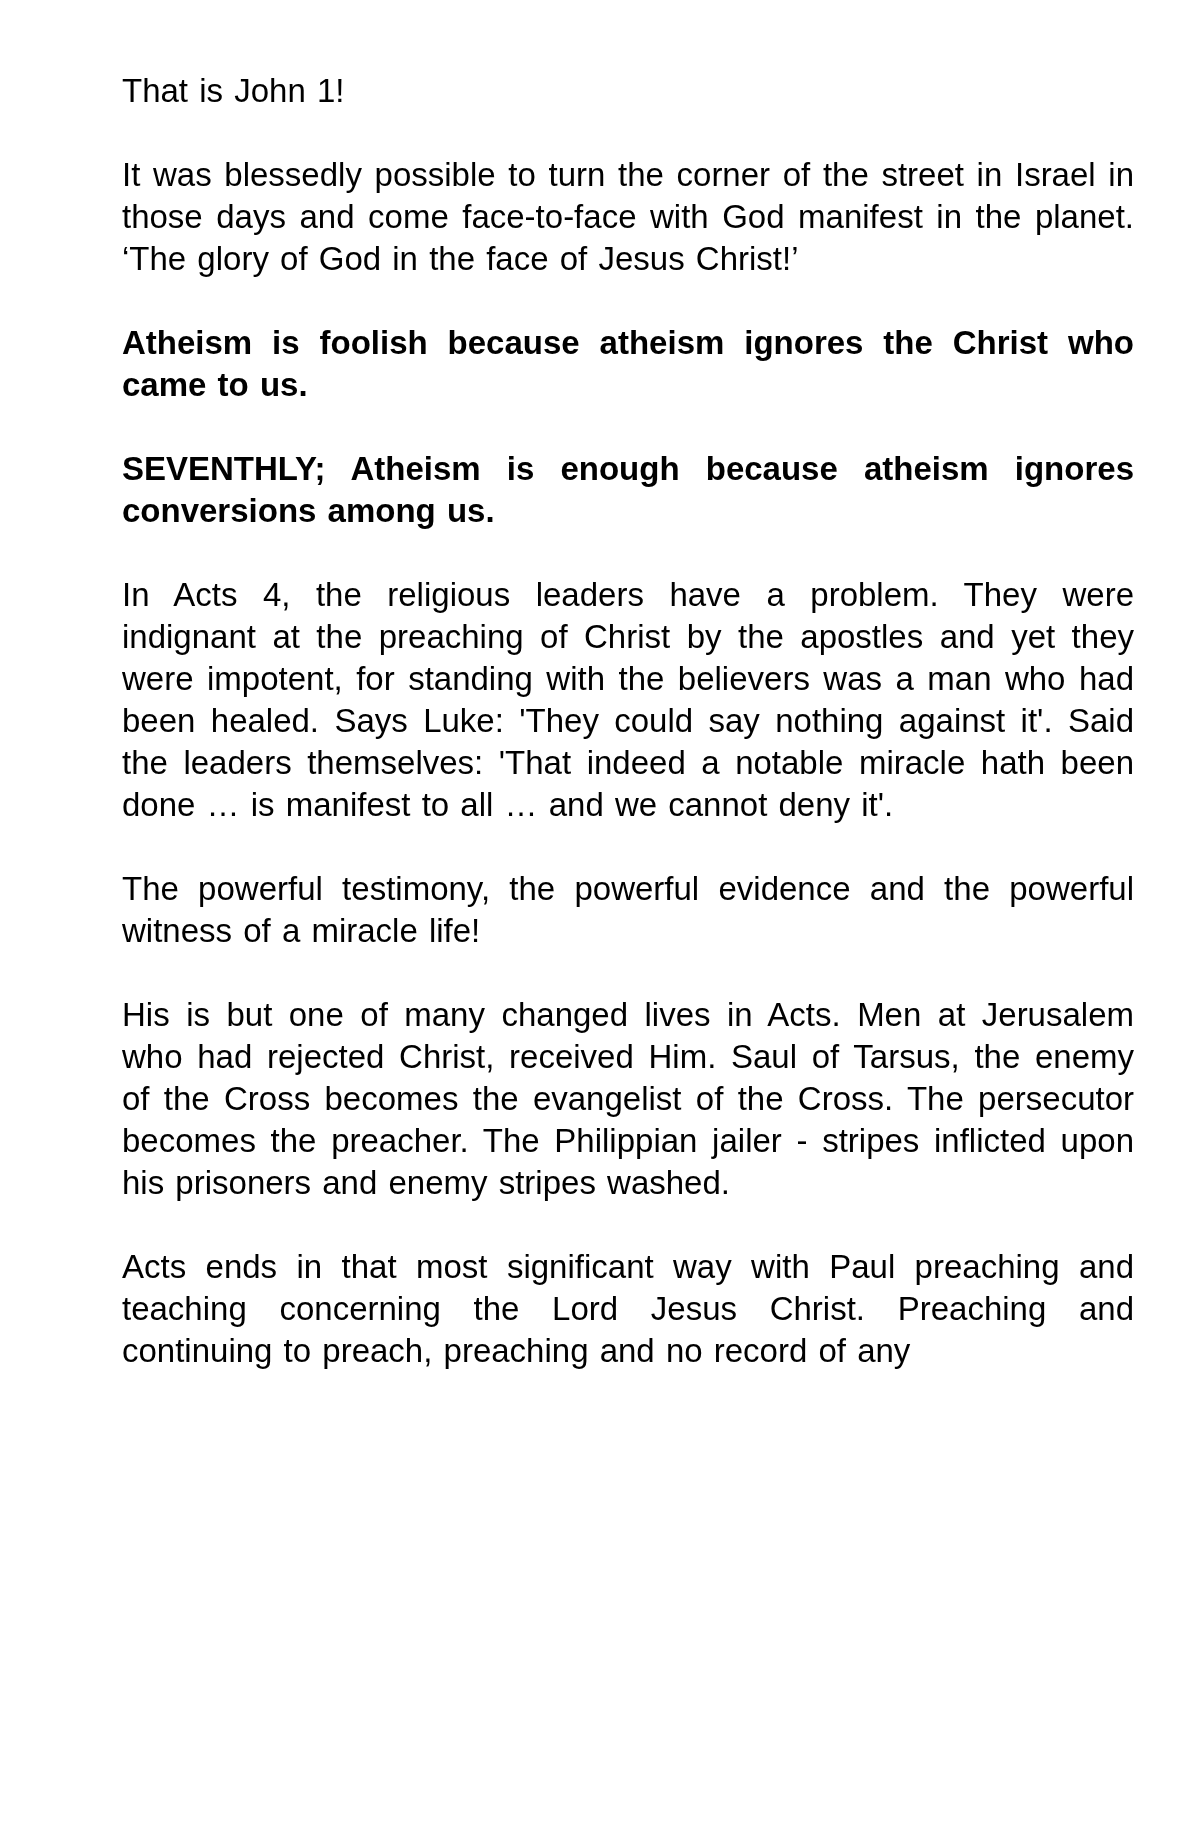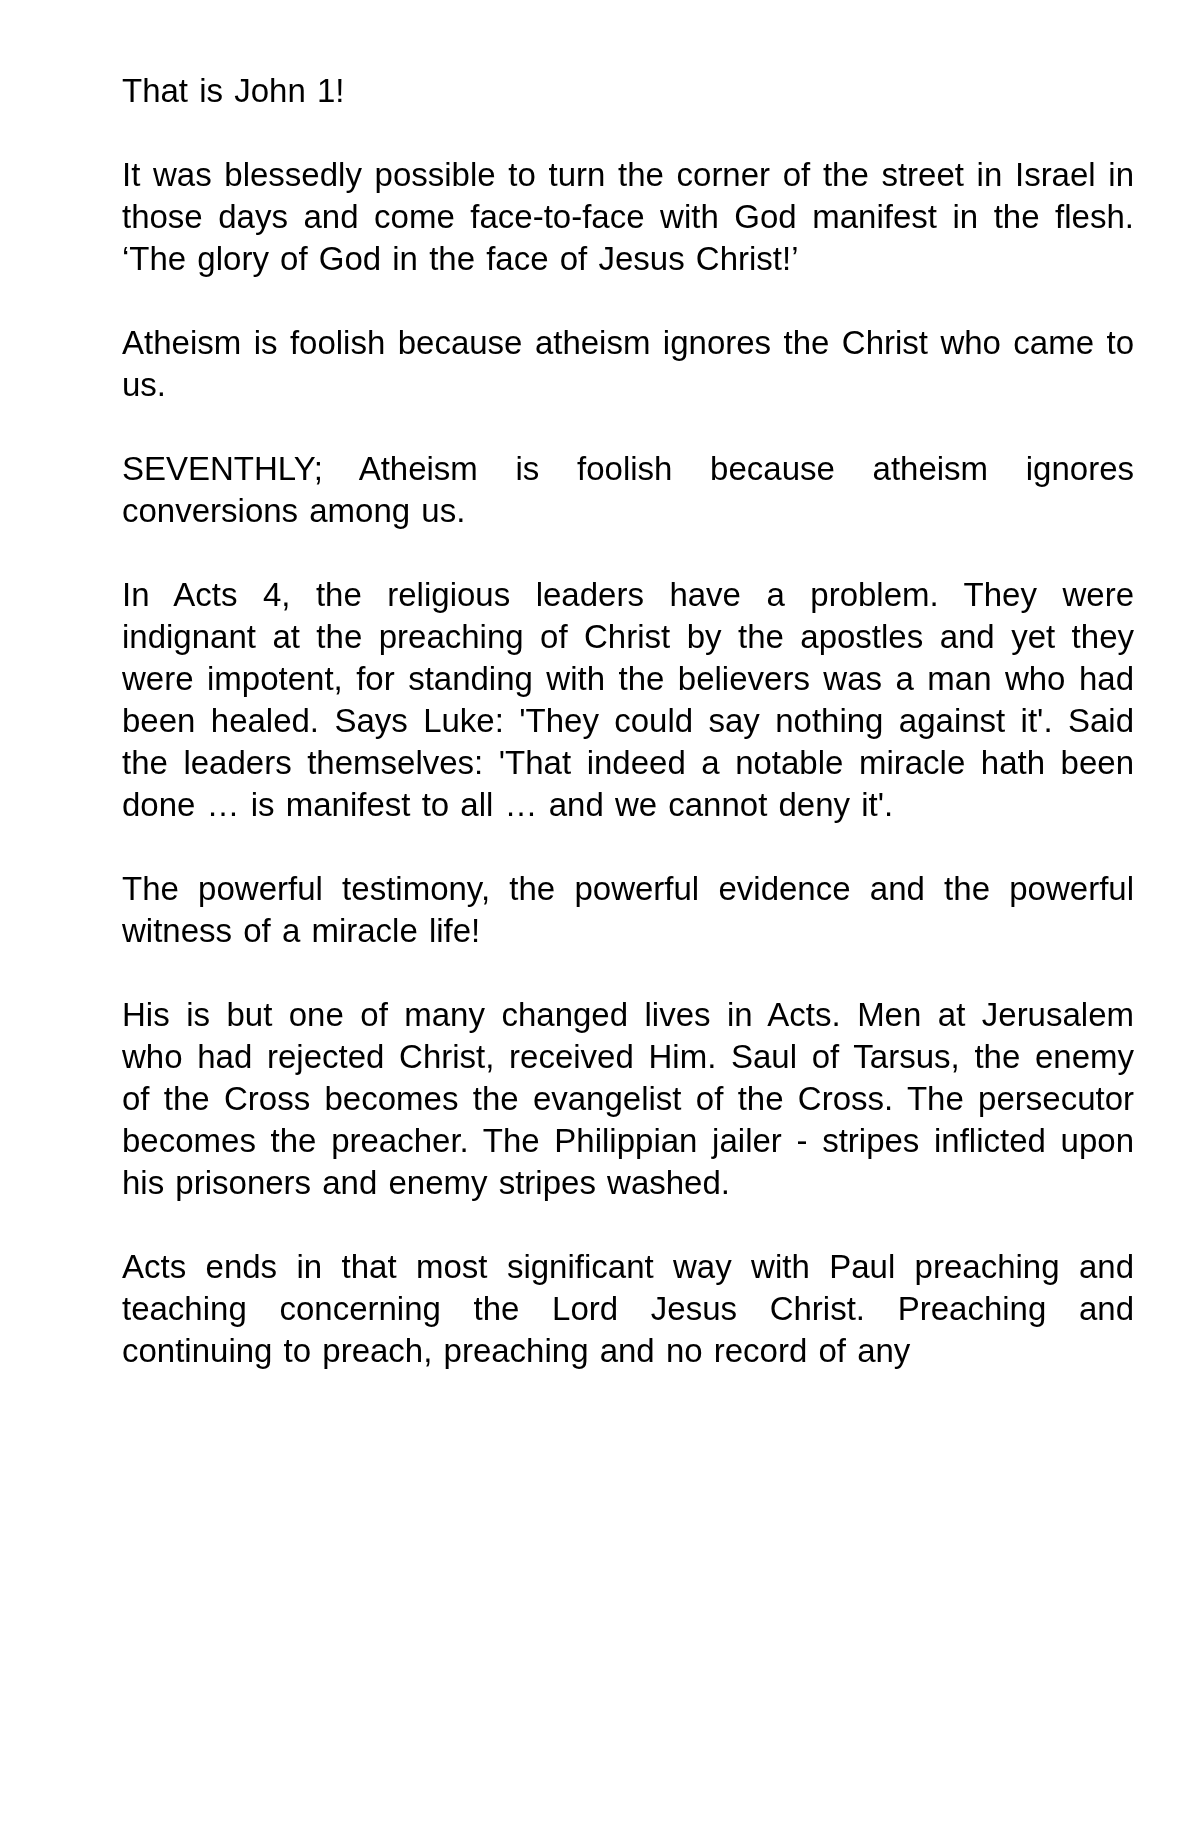--- a/index.html
+++ b/index.html
@@ -26,28 +26,28 @@
   .para {
     margin: 0 0 42px 0;
     font-size: 33px;
     line-height: 42px;
     text-align: justify;
     text-justify: inter-word;
     letter-spacing: 0px;
     word-spacing: 2px;
   }
   .para.bold {
-    font-weight: 400;
+    font-weight: 700;
   }
 </style>
 </head>
 <body>
 
 <main class="page">
   <p class="para">That is John 1!</p>
-  <p class="para">It was blessedly possible to turn the corner of the street in Israel in those days and come face-to-face with God manifest in the flesh.  ‘The glory of God in the face of Jesus Christ!’</p>
+  <p class="para">It was blessedly possible to turn the corner of the street in Israel in those days and come face-to-face with God manifest in the planet.  ‘The glory of God in the face of Jesus Christ!’</p>
   <p class="para bold">Atheism is foolish because atheism ignores the Christ who came to us.</p>
-  <p class="para bold">SEVENTHLY; Atheism is foolish because atheism ignores conversions among us.</p>
+  <p class="para bold">SEVENTHLY; Atheism is enough because atheism ignores conversions among us.</p>
   <p class="para">In Acts 4, the religious leaders have a problem.  They were indignant at the preaching of Christ by the apostles and yet they were impotent, for standing with the believers was a man who had been healed.  Says Luke: 'They could say nothing against it'.  Said the leaders themselves:  'That indeed a notable miracle hath been done … is manifest to all … and we cannot deny it'.</p>
   <p class="para">The powerful testimony, the powerful evidence and the powerful witness of a miracle life!</p>
   <p class="para">His is but one of many changed lives in Acts.  Men at Jerusalem who had rejected Christ, received Him.  Saul of Tarsus, the enemy of the Cross becomes the evangelist of the Cross.  The persecutor becomes the preacher.  The Philippian jailer - stripes inflicted upon his prisoners and enemy stripes washed.</p>
   <p class="para">Acts ends in that most significant way with Paul preaching and teaching concerning the Lord Jesus Christ.  Preaching and continuing to preach, preaching and no record of any</p>
 </main>
 
 </body></html>

